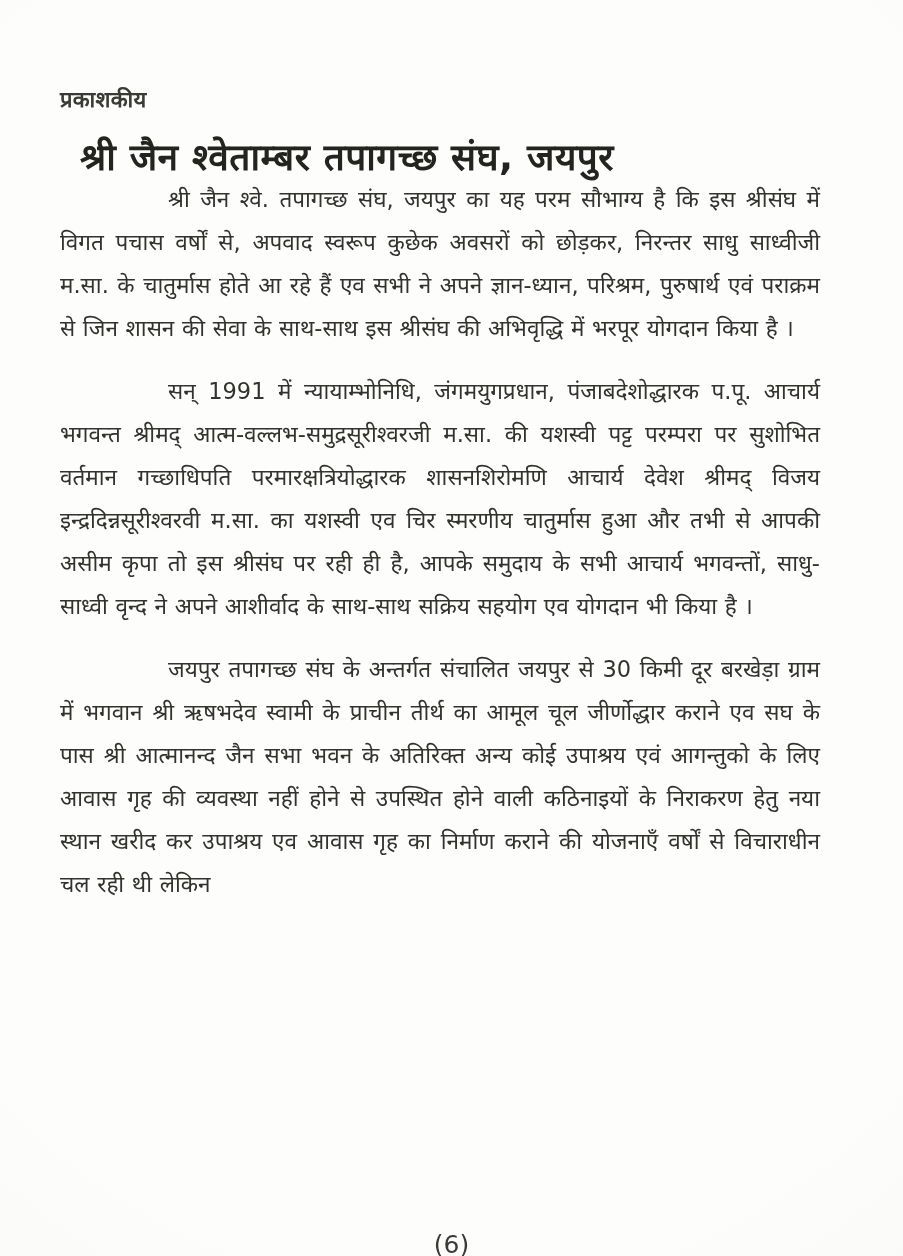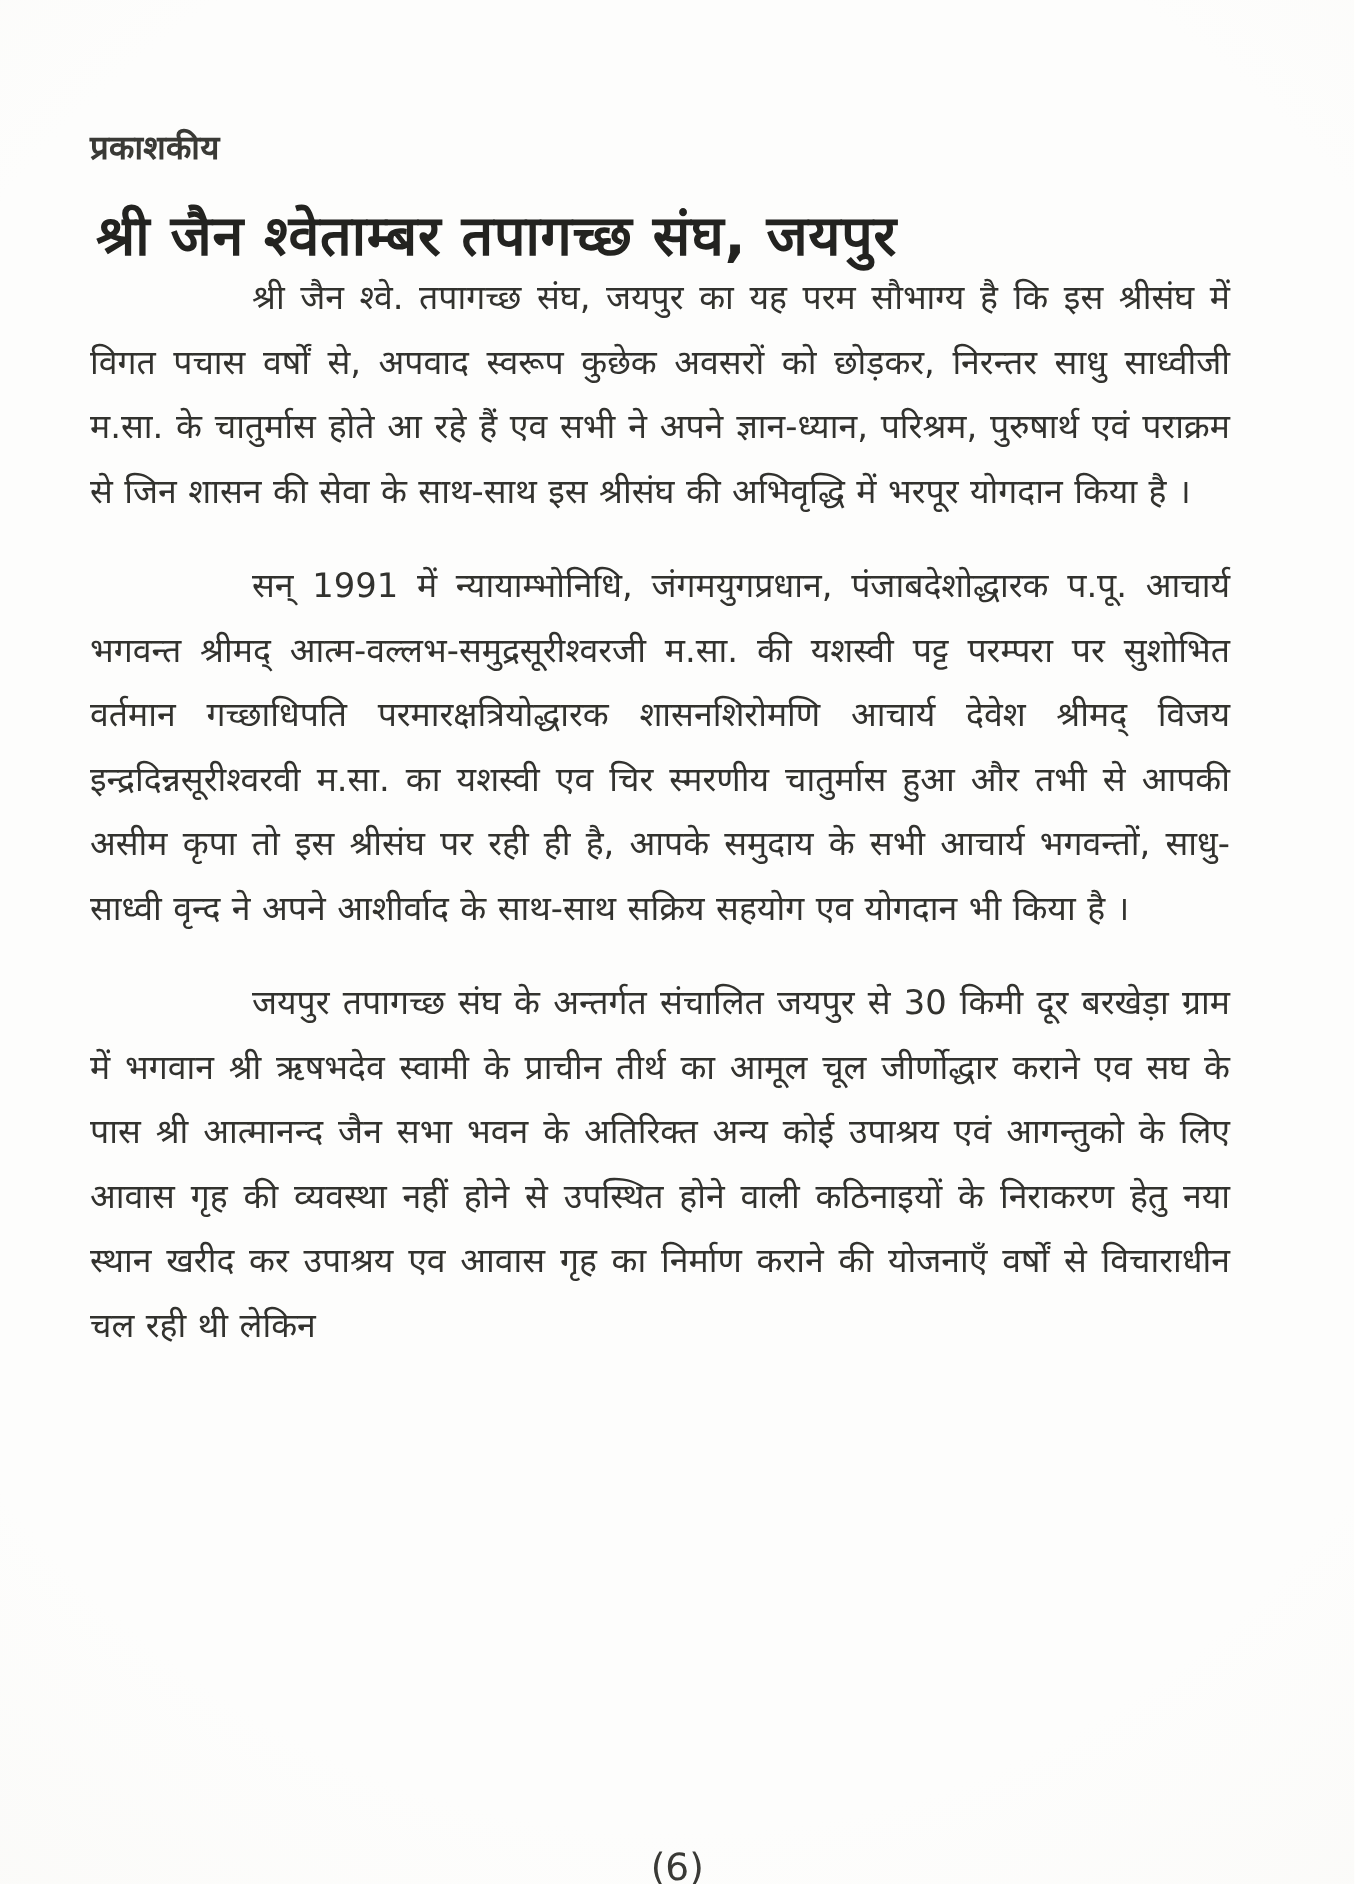--- a/index.html
+++ b/index.html
@@ -45,21 +45,21 @@
     font-family: "DejaVu Sans", sans-serif;
     font-size: 22px;
     font-weight: 700;
     letter-spacing: 0.2px;
     color: #3a3a36;
     line-height: 1;
   }
 
   .doc-title {
     position: absolute;
-    left: 4px;
+    left: 20px;
     top: 110px;
     width: 790px;
     font-family: "DejaVu Sans", sans-serif;
     font-size: 37px;
     font-weight: 700;
     letter-spacing: 0.5px;
     color: #232320;
     line-height: 1.22;
     white-space: nowrap;
   }

